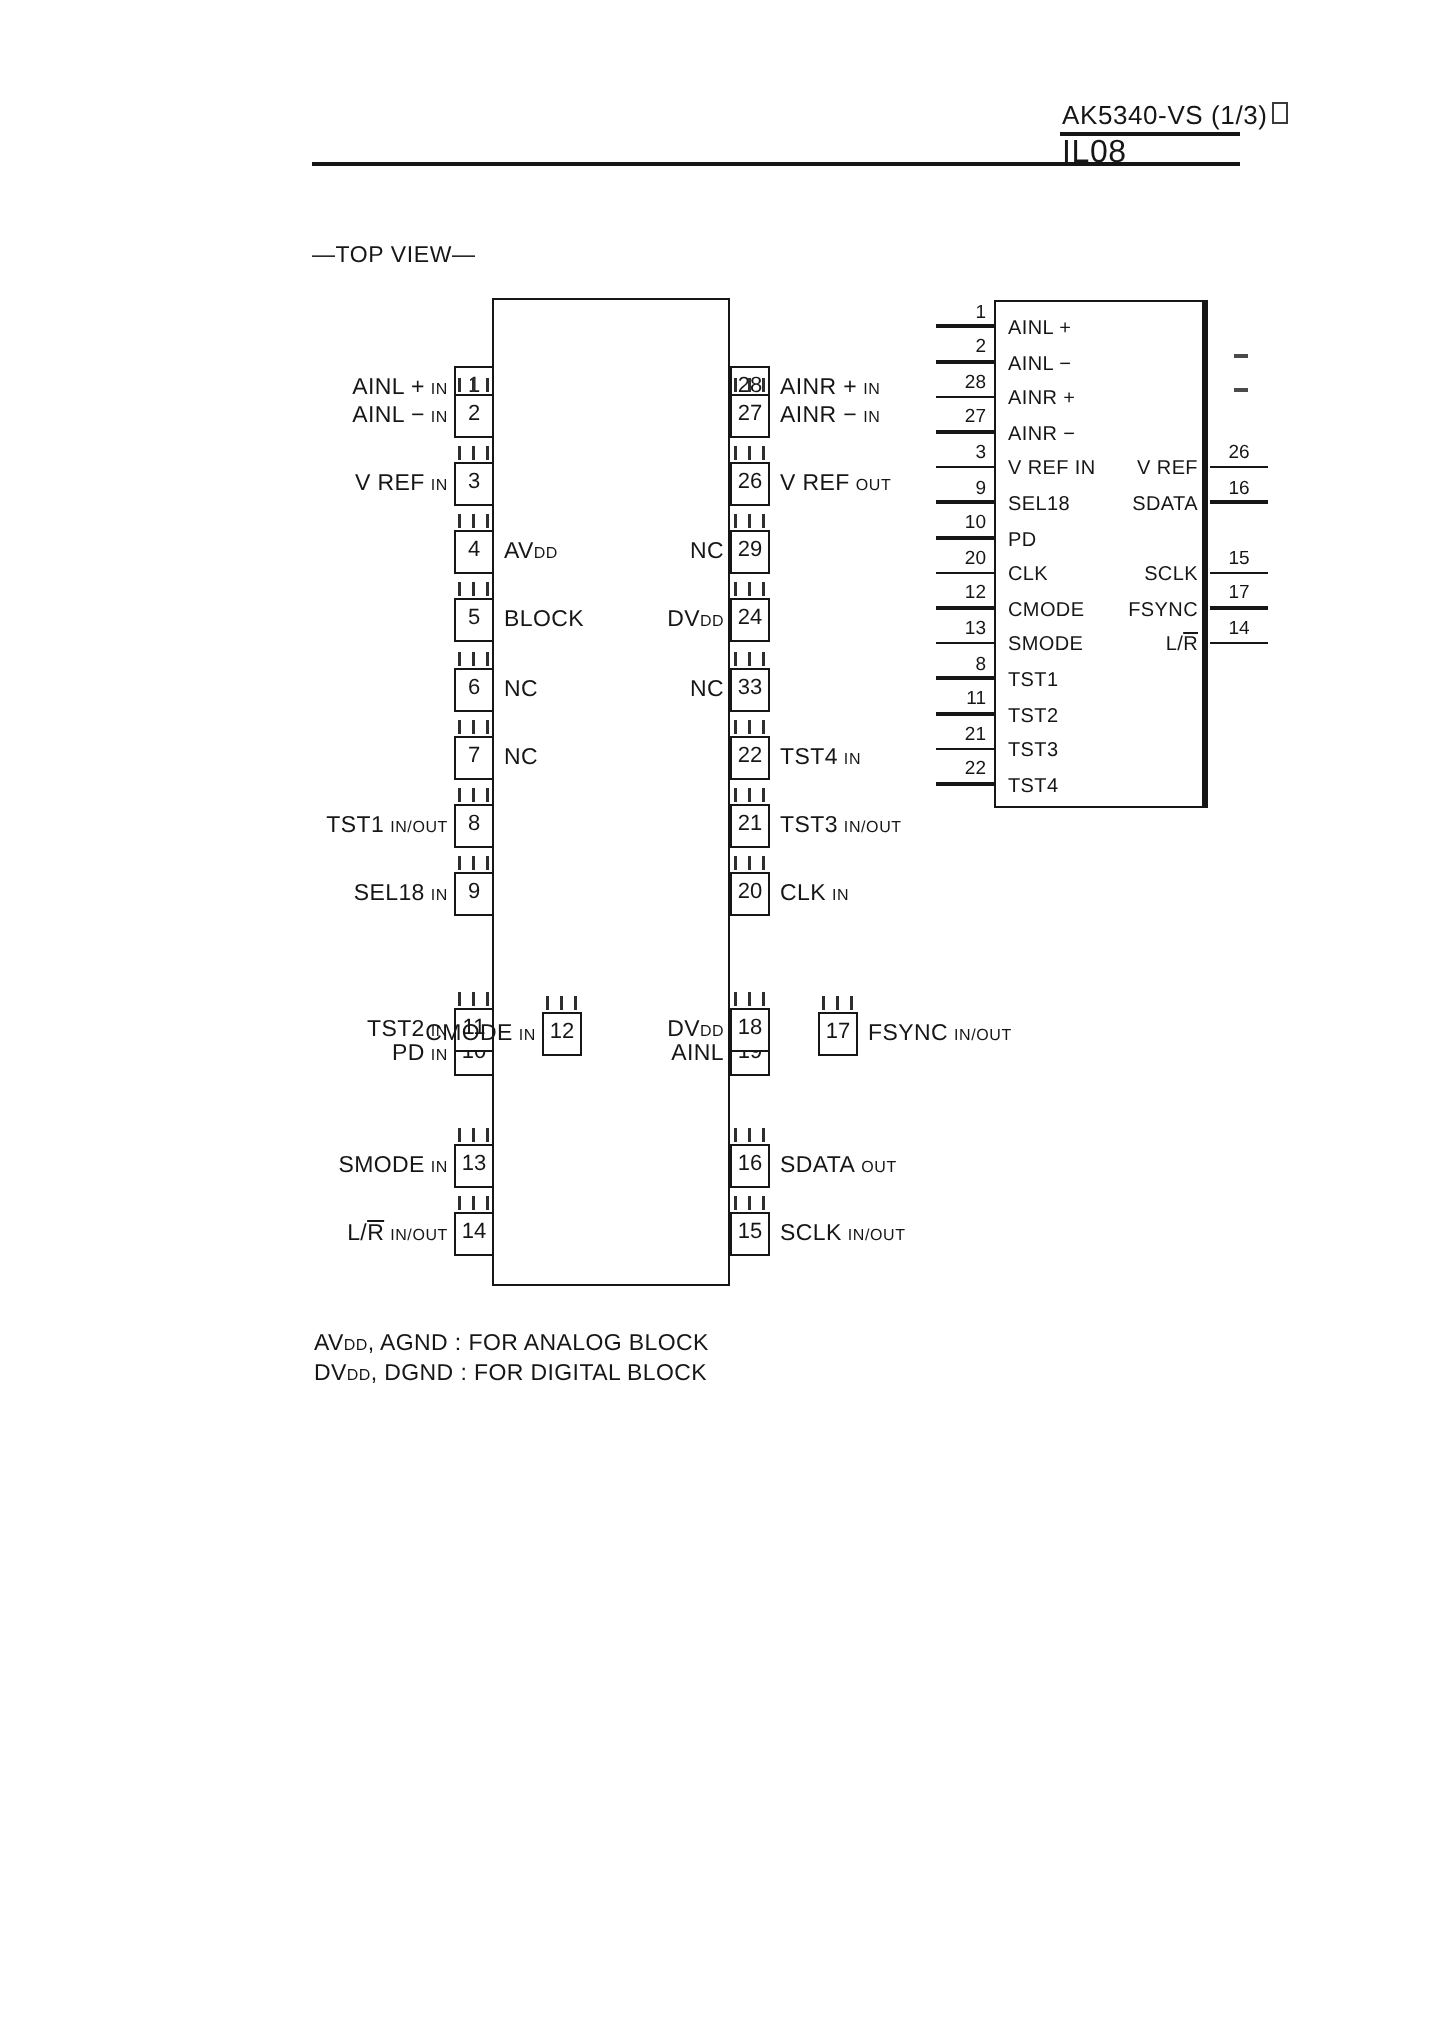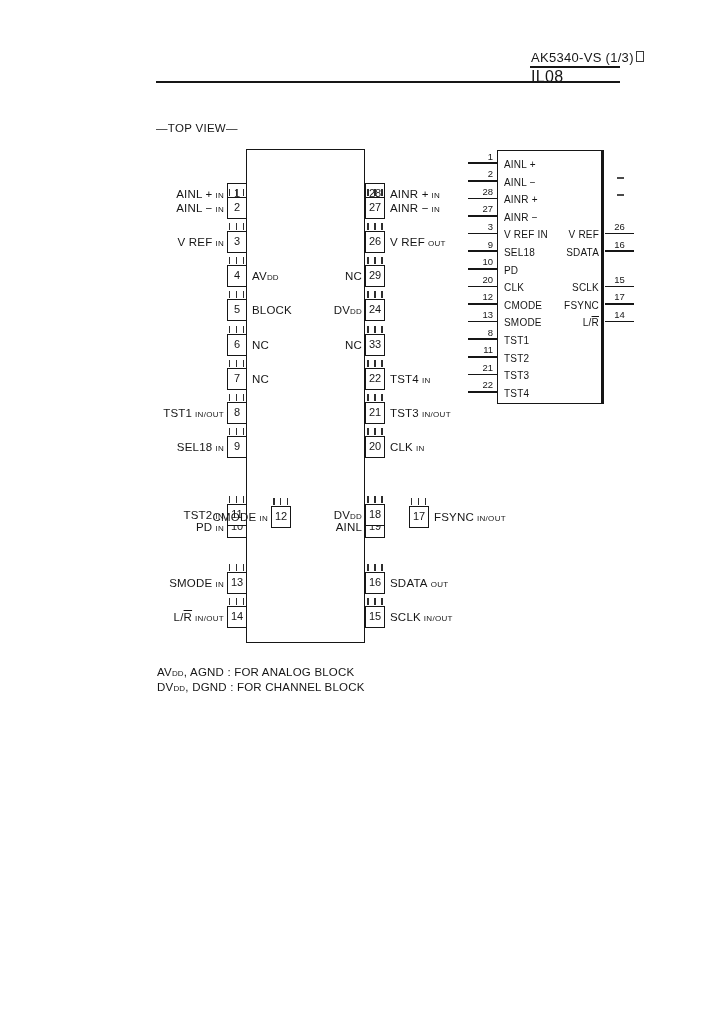--- a/index.html
+++ b/index.html
@@ -338,15 +338,15 @@
         <span class="blab-r"><span>L/</span><span class="ov">R</span></span>
         <span class="bstub-r"></span>
         <span class="bnum-r">14</span>
       </div>
     </div>
 
   <div class="dash-art" style="left:617px; top:177px;"></div>
   <div class="dash-art" style="left:617px; top:194px;"></div>
 
   <div class="abs note note1"><span>AV</span><span class="sub">DD</span><span>, AGND : FOR ANALOG BLOCK</span></div>
-  <div class="abs note note2"><span>DV</span><span class="sub">DD</span><span>, DGND : FOR CHANNEL BLOCK</span></div>
+  <div class="abs note note2"><span>DV</span><span class="sub">DD</span><span>, DGND : FOR DIGITAL BLOCK</span></div>
 
 </div>
 
 </body></html>

